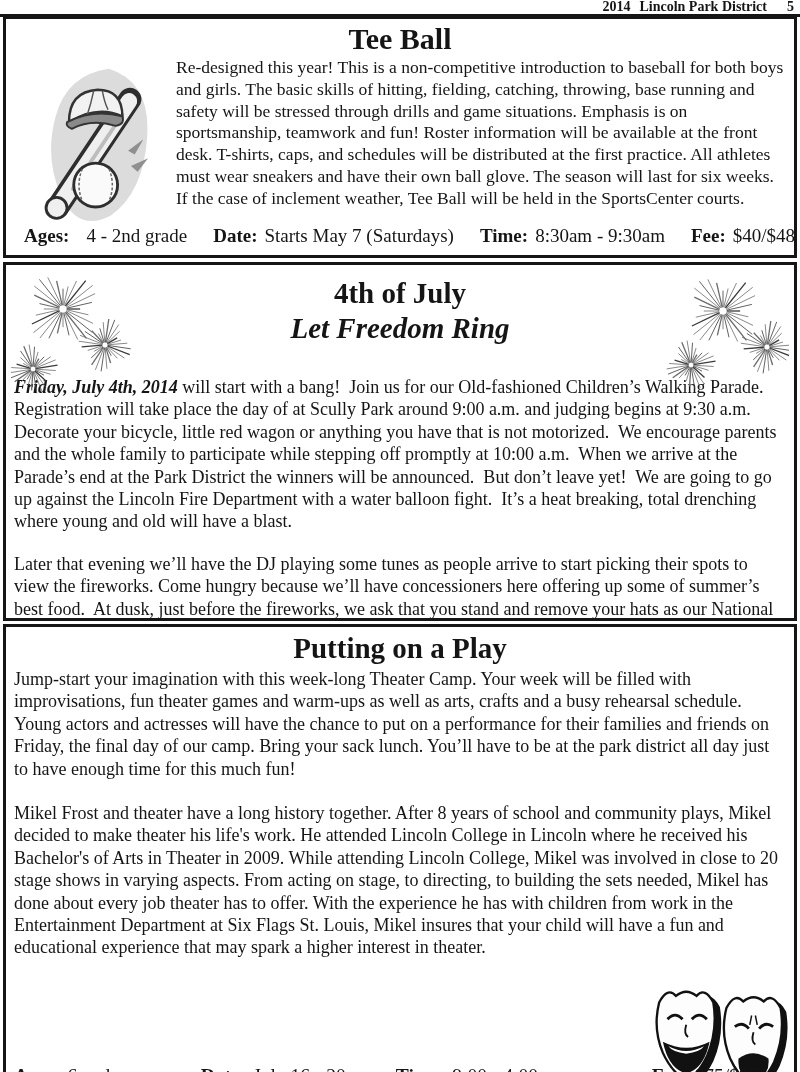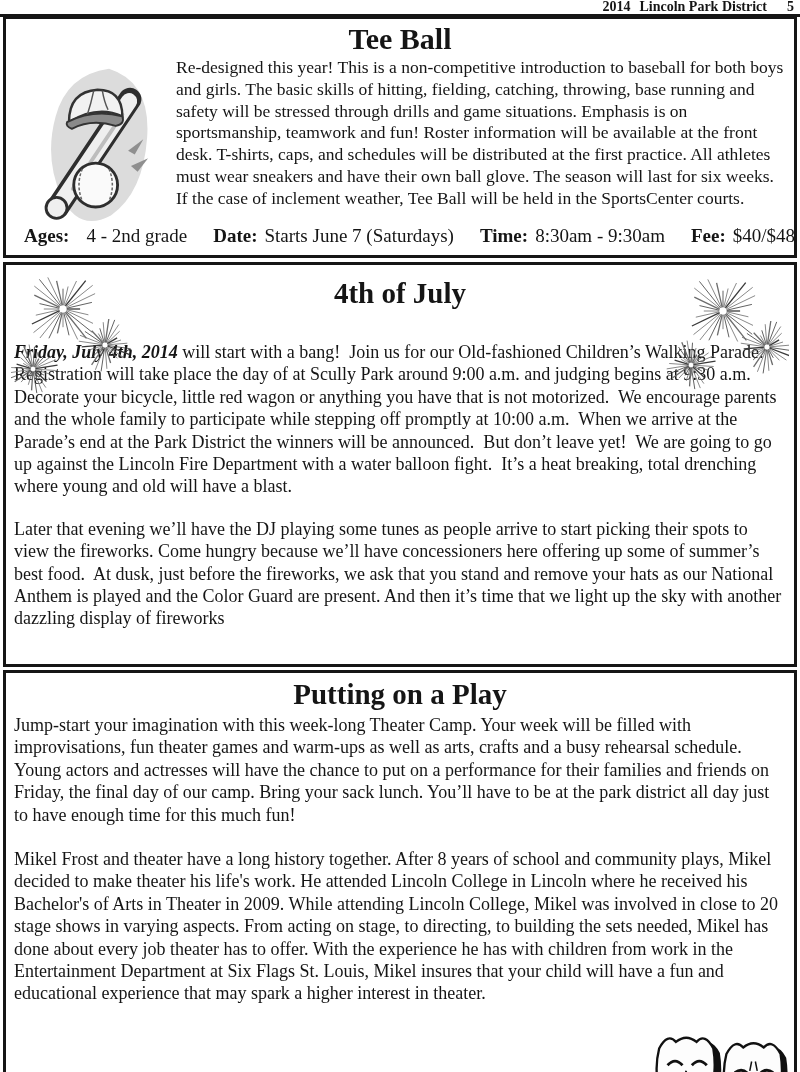--- a/index.html
+++ b/index.html
@@ -16,21 +16,21 @@
   .ph-name{margin-right:20px;}
   .ph-page{margin-right:2px;}
   .rule{border-top:3px solid #151515;}
 
   
   .box{
     border:3px solid #151515;margin:0 3px;position:relative;
     box-sizing:border-box;background:#fff;overflow:hidden;
   }
   .box-tee{height:241px;border-top-width:2px;}
-  .box-july{height:405px;margin-top:4px;font-family:Liberation Serif, serif;}
+  .box-july{height:359px;margin-top:4px;font-family:Liberation Serif, serif;}
   .box-play{height:473px;margin-top:3px;}
 
   .sec-title{
     text-align:center;font-weight:bold;margin:0;
   }
   .tee-title{font-size:30px;margin-top:3px;}
   .july-title{font-size:29px;padding-top:12px;}
   .july-sub{font-size:29px;font-style:italic;margin-top:2px;}
   .play-title{font-size:29px;margin-top:5px;}
 
@@ -88,21 +88,21 @@
       <path d="M62,29 Q59,43 55,55" fill="none" stroke="#555555" stroke-width="1.5"></path>
       <path d="M71,29 Q73,41 77,49" fill="none" stroke="#555555" stroke-width="1.5"></path>
       <path d="M34,62 Q62,48 92,56 Q95,64 85,66 Q60,58 39,69 Q32,66 34,62 Z" fill="#8a8a8a" stroke="#333333" stroke-width="2"></path>
       <circle cx="64" cy="128" r="23" fill="#fafafa" stroke="#2e2e2e" stroke-width="3"></circle>
       <path d="M50,111 Q43,128 50,145" fill="none" stroke="#666666" stroke-width="1.6" stroke-dasharray="3,2"></path>
       <path d="M78,111 Q85,128 78,145" fill="none" stroke="#666666" stroke-width="1.6" stroke-dasharray="3,2"></path>
     </svg>
     <p class="tee-body">Re-designed this year! This is a non-competitive introduction to baseball for both boys and girls. The basic skills of hitting, fielding, catching, throwing, base running and safety will be stressed through drills and game situations. Emphasis is on sportsmanship, teamwork and fun! Roster information will be available at the front desk. T-shirts, caps, and schedules will be distributed at the first practice. All athletes must wear sneakers and have their own ball glove. The season will last for six weeks. If the case of inclement weather, Tee Ball will be held in the SportsCenter courts.</p>
   </div>
   <div class="info-line tee-info">
-    <span class="it"><span class="lbl">Ages:</span><span class="val">4 - 2nd grade</span></span><span class="it"><span class="lbl">Date:</span><span class="val">Starts June 7 (Saturdays)</span></span><span class="it"><span class="lbl">Time:</span><span class="val">8:30am - 9:30am</span></span><span class="it"><span class="lbl">Fee:</span><span class="val">$40/$48</span></span>
+    <span class="it"><span class="lbl">Ages:</span><span class="val">4 - 2nd grade</span></span><span class="it"><span class="lbl">Date:</span><span class="val">Starts May 7 (Saturdays)</span></span><span class="it"><span class="lbl">Time:</span><span class="val">8:30am - 9:30am</span></span><span class="it"><span class="lbl">Fee:</span><span class="val">$40/$48</span></span>
   </div>
 </section>
 
 <section class="box box-july">
   <svg class="fw fw-left" width="128" height="132" viewBox="0 0 128 132" aria-hidden="true">
       <line x1="55.8" y1="40.0" x2="69.1" y2="40.0" stroke="#3a3a3a" stroke-width="1.3"></line>
       <line x1="55.7" y1="40.8" x2="77.4" y2="45.8" stroke="#6b6b6b" stroke-width="0.8"></line>
       <line x1="55.4" y1="41.6" x2="82.0" y2="54.4" stroke="#6b6b6b" stroke-width="0.8"></line>
       <line x1="55.0" y1="42.4" x2="81.2" y2="63.3" stroke="#3a3a3a" stroke-width="0.8"></line>
       <line x1="54.4" y1="43.0" x2="75.4" y2="69.4" stroke="#6b6b6b" stroke-width="1.3"></line>
@@ -266,20 +266,21 @@
       <line x1="31.2" y1="93.8" x2="35.9" y2="85.6" stroke="#6b6b6b" stroke-width="1.3"></line>
       <line x1="31.7" y1="94.2" x2="41.1" y2="83.8" stroke="#3a3a3a" stroke-width="0.8"></line>
       <line x1="32.1" y1="94.6" x2="47.6" y2="83.8" stroke="#6b6b6b" stroke-width="0.8"></line>
       <line x1="32.3" y1="95.1" x2="52.6" y2="86.9" stroke="#6b6b6b" stroke-width="0.8"></line>
       <line x1="32.5" y1="95.6" x2="54.5" y2="92.1" stroke="#3a3a3a" stroke-width="1.3"></line>
       <line x1="32.5" y1="96.2" x2="52.7" y2="97.5" stroke="#6b6b6b" stroke-width="0.8"></line>
       <line x1="32.4" y1="96.7" x2="47.6" y2="101.3" stroke="#6b6b6b" stroke-width="0.8"></line>
       <line x1="32.2" y1="97.2" x2="41.0" y2="102.2" stroke="#3a3a3a" stroke-width="0.8"></line>
     </svg>
   <h1 class="sec-title july-title">4th of July</h1>
+  <div class="sec-title july-sub">Let Freedom Ring</div>
   <p class="body-p july-p1"><span class="p1-lead">Friday, July 4th, 2014</span><span> will start with a bang!  Join us for our Old-fashioned Children’s Walking Parade. Registration will take place the day of at Scully Park around 9:00 a.m. and judging begins at 9:30 a.m. Decorate your bicycle, little red wagon or anything you have that is not motorized.  We encourage parents and the whole family to participate while stepping off promptly at 10:00 a.m.  When we arrive at the Parade’s end at the Park District the winners will be announced.  But don’t leave yet!  We are going to go up against the Lincoln Fire Department with a water balloon fight.  It’s a heat breaking, total drenching where young and old will have a blast.</span></p>
   <p class="body-p july-p2">Later that evening we’ll have the DJ playing some tunes as people arrive to start picking their spots to view the fireworks. Come hungry because we’ll have concessioners here offering up some of summer’s best food.  At dusk, just before the fireworks, we ask that you stand and remove your hats as our National Anthem is played and the Color Guard are present. And then it’s time that we light up the sky with another dazzling display of fireworks</p>
 </section>
 
 <section class="box box-play">
   <h1 class="sec-title play-title">Putting on a Play</h1>
   <p class="body-p play-p1">Jump-start your imagination with this week-long Theater Camp. Your week will be filled with improvisations, fun theater games and warm-ups as well as arts, crafts and a busy rehearsal schedule. Young actors and actresses will have the chance to put on a performance for their families and friends on Friday, the final day of our camp. Bring your sack lunch. You’ll have to be at the park district all day just to have enough time for this much fun!</p>
   <p class="body-p play-p2">Mikel Frost and theater have a long history together. After 8 years of school and community plays, Mikel decided to make theater his life's work. He attended Lincoln College in Lincoln where he received his Bachelor's of Arts in Theater in 2009. While attending Lincoln College, Mikel was involved in close to 20 stage shows in varying aspects. From acting on stage, to directing, to building the sets needed, Mikel has done about every job theater has to offer. With the experience he has with children from work in the Entertainment Department at Six Flags St. Louis, Mikel insures that your child will have a fun and educational experience that may spark a higher interest in theater.</p>
 
   <svg class="masks" width="142" height="112" viewBox="0 0 152 118" aria-hidden="true">

